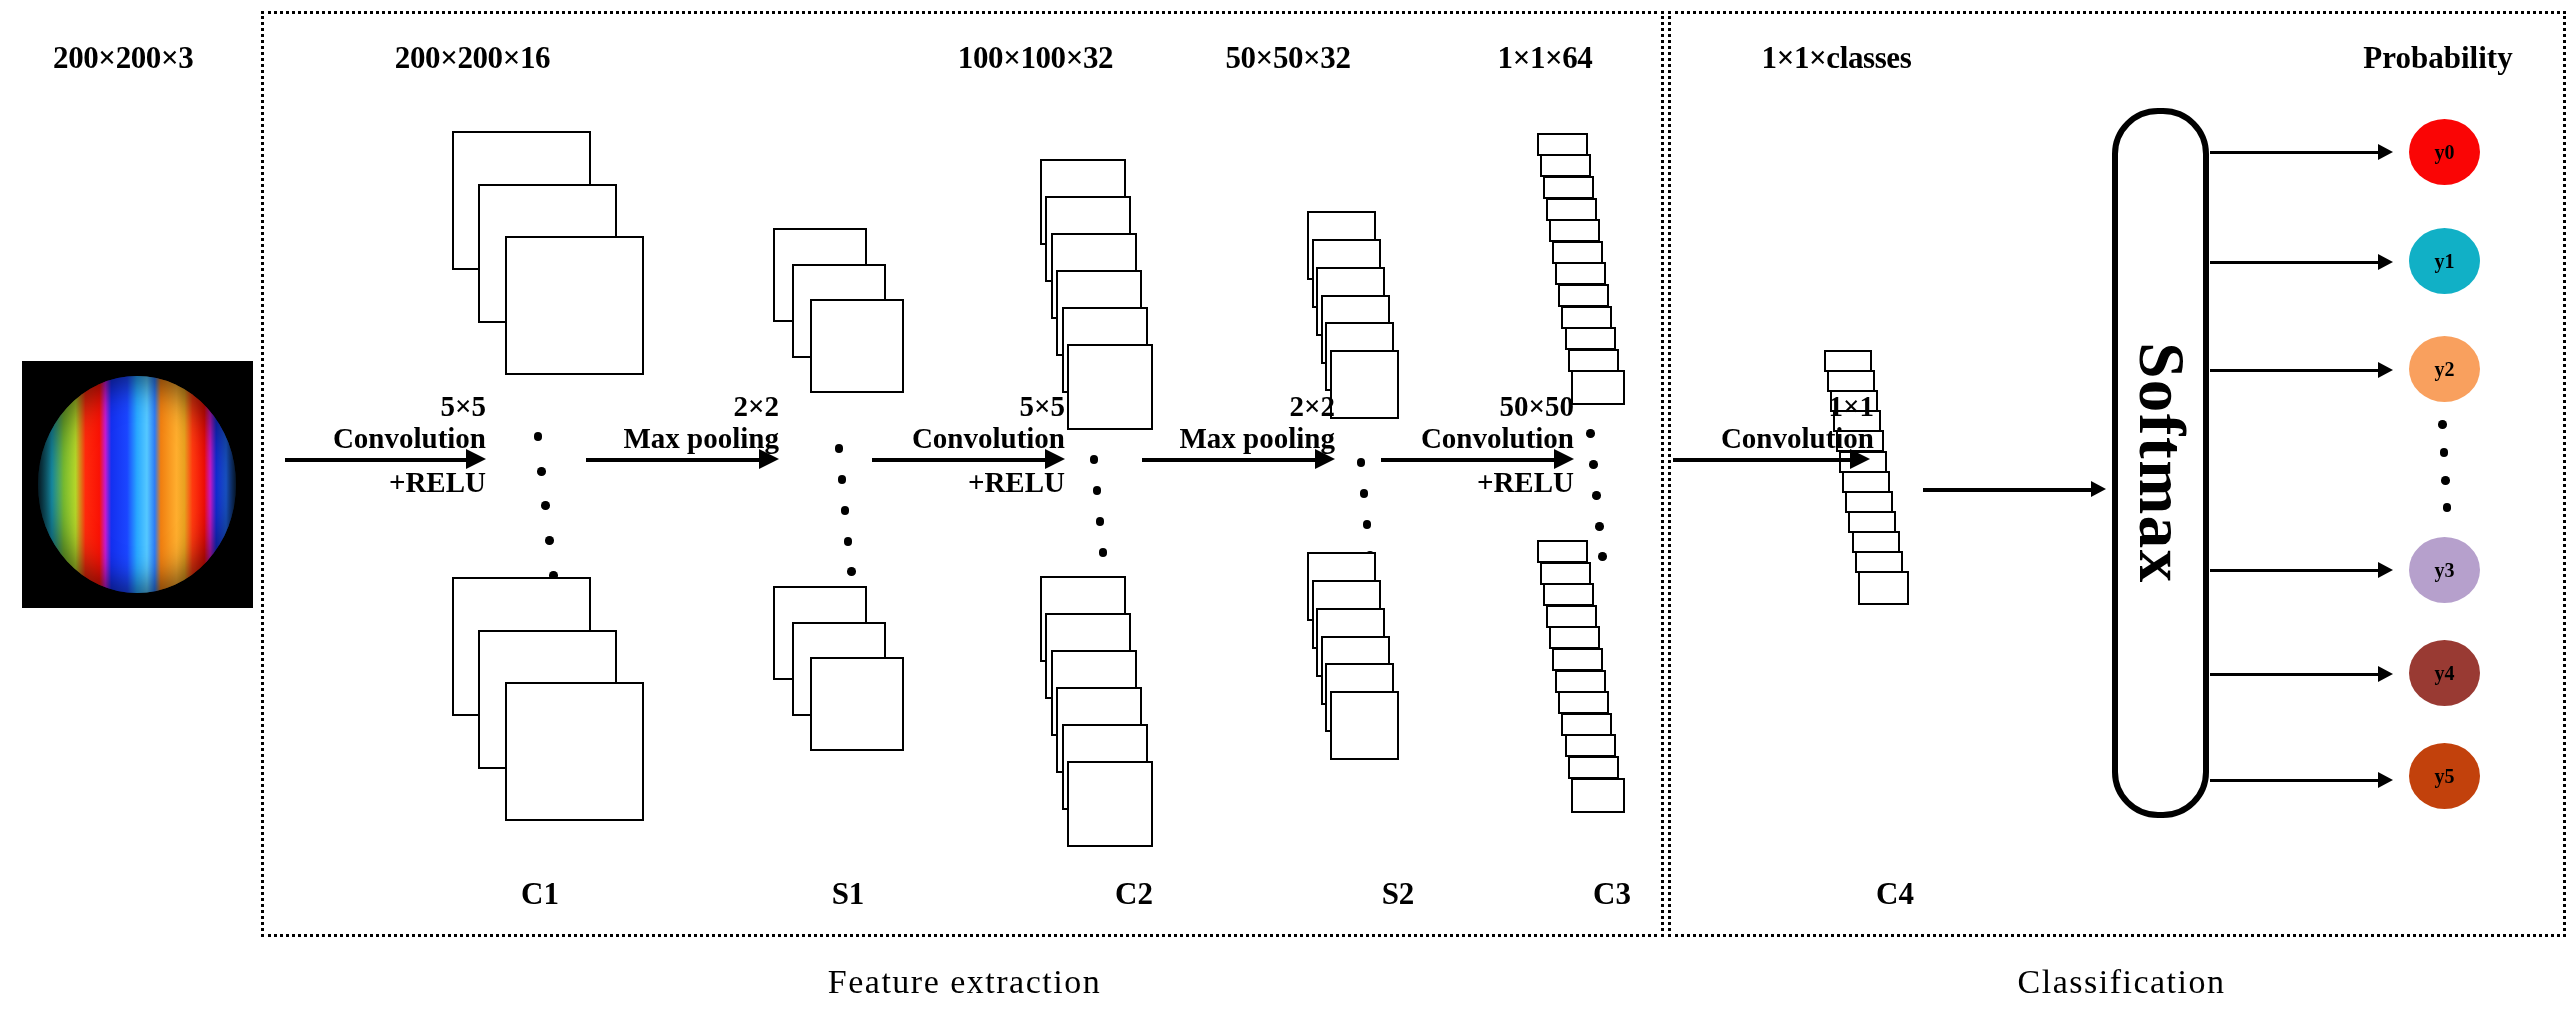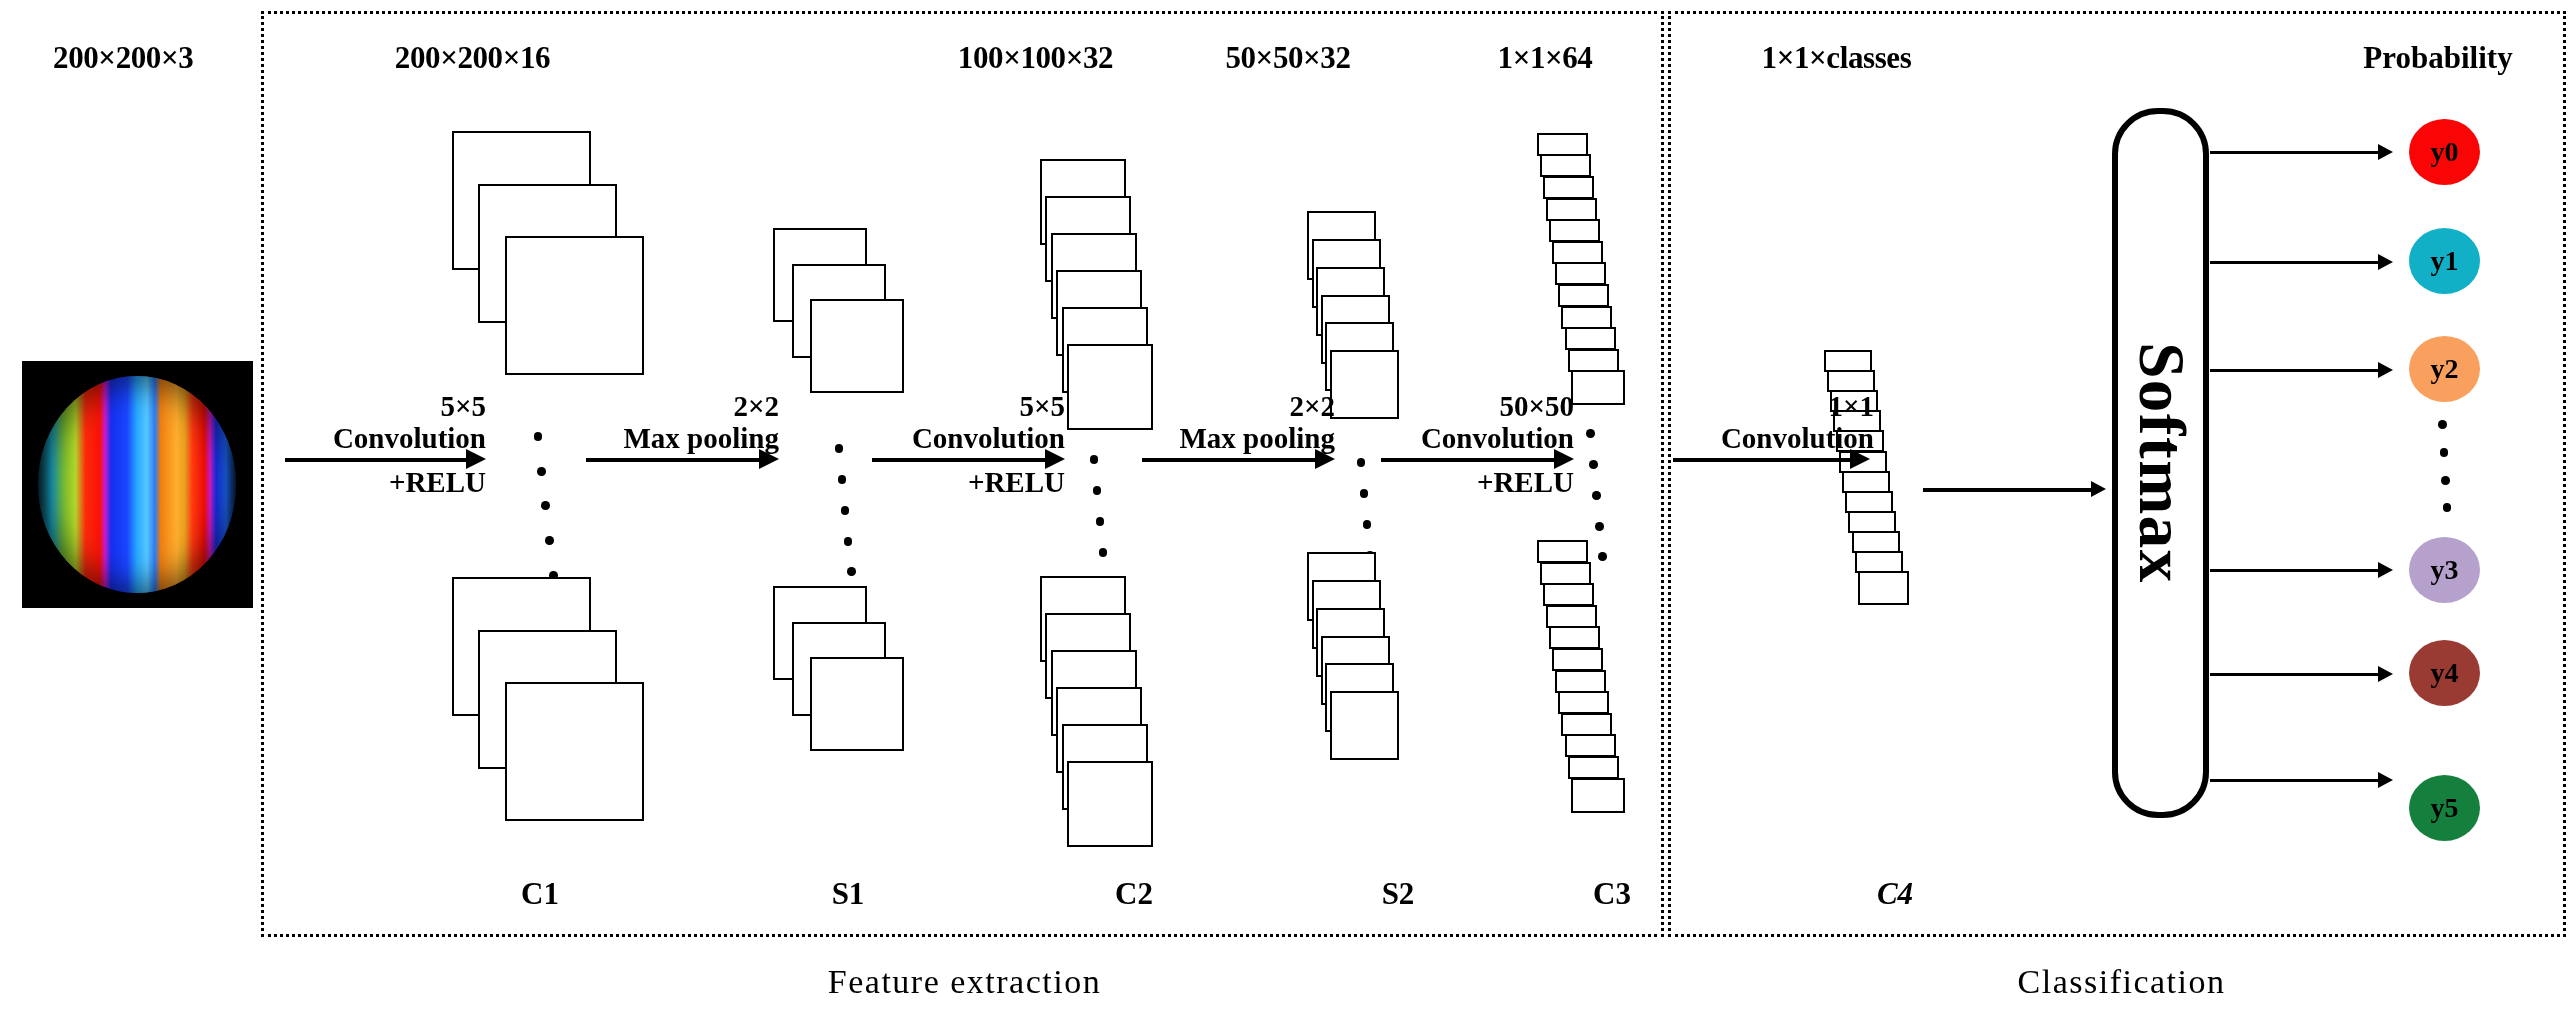--- a/index.html
+++ b/index.html
@@ -181,21 +181,21 @@
   }
 
   
   .out-circle {
     position: absolute;
     border-radius: 50%;
     display: flex;
     align-items: center;
     justify-content: center;
     font-weight: bold;
-    font-size: 28px;
+    font-size: 20px;
     color: #000;
     font-family: "Liberation Serif", "DejaVu Serif", serif;
   }
 
   
   .conn {
     position: absolute;
     height: 3.1px;
     background: #000;
   }
@@ -472,28 +472,28 @@
     <i style="left:3.1px; top:56px;"></i>
     <i style="left:4.6px; top:83px;"></i>
   </div>
 
   <div class="out-circle" style="left:2409px; top:537px; width:71px; height:66px; background:#b6a0cc;">
     <span>y3</span>
   </div>
   <div class="out-circle" style="left:2409px; top:640px; width:71px; height:66px; background:#993a33;">
     <span>y4</span>
   </div>
-  <div class="out-circle" style="left:2409px; top:775px; width:71px; height:66px; background:#15803d;">
+  <div class="out-circle" style="left:2409px; top:743px; width:71px; height:66px; background:#c2410c;">
     <span>y5</span>
   </div>
 
   <div class="abs layer-label" style="left:463px; top:876px; width:154px;">C1</div>
   <div class="abs layer-label" style="left:771px; top:876px; width:154px;">S1</div>
   <div class="abs layer-label" style="left:1057px; top:876px; width:154px;">C2</div>
   <div class="abs layer-label" style="left:1321px; top:876px; width:154px;">S2</div>
   <div class="abs layer-label" style="left:1535px; top:876px; width:154px;">C3</div>
-  <div class="abs layer-label" style="left:1818px; top:876px; width:154px;font-style:italic;">C4</div>
+  <div class="abs layer-label" style="left:1818px; top:876px; width:154px;">C4</div>
 
   <div class="abs section-label" style="left:648px; top:963px; width:633px;">Feature extraction</div>
   <div class="abs section-label" style="left:1805px; top:963px; width:633px;">Classification</div>
 
 </div>
 
 
 </body></html>

